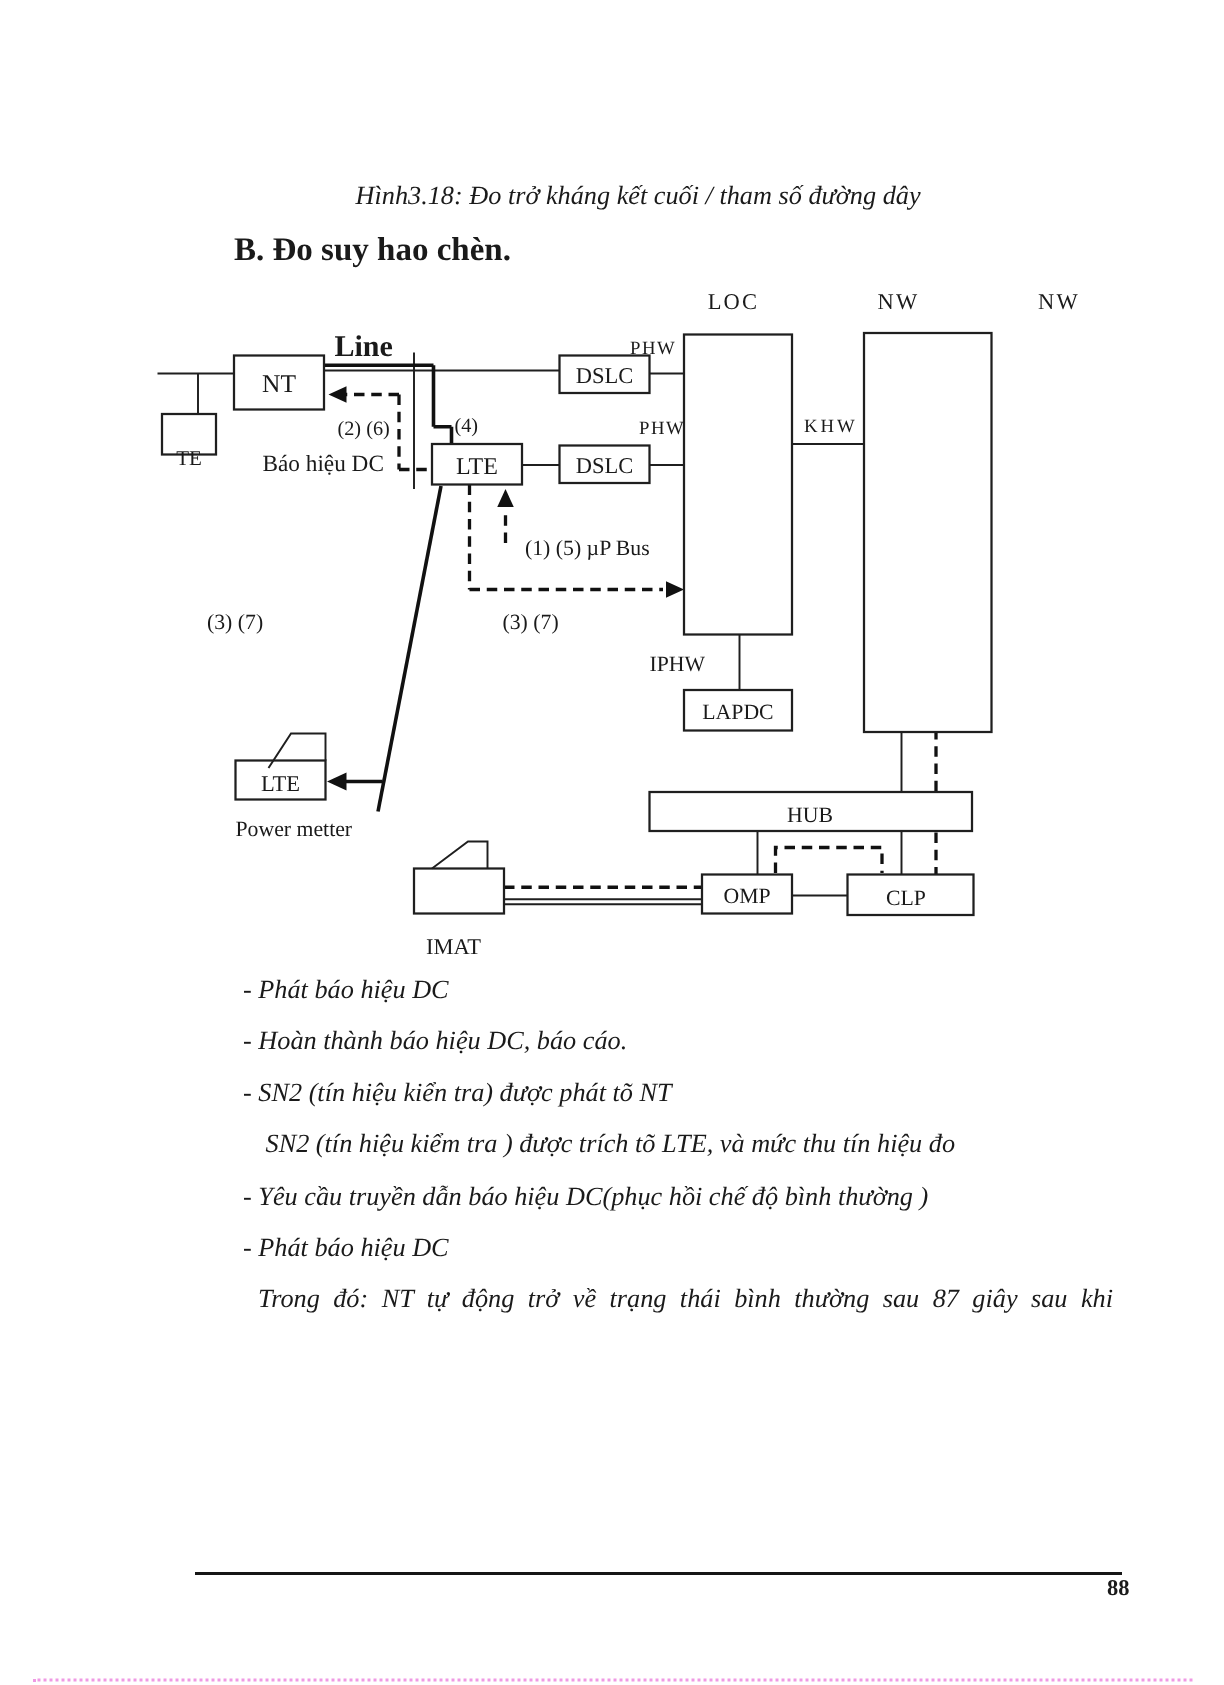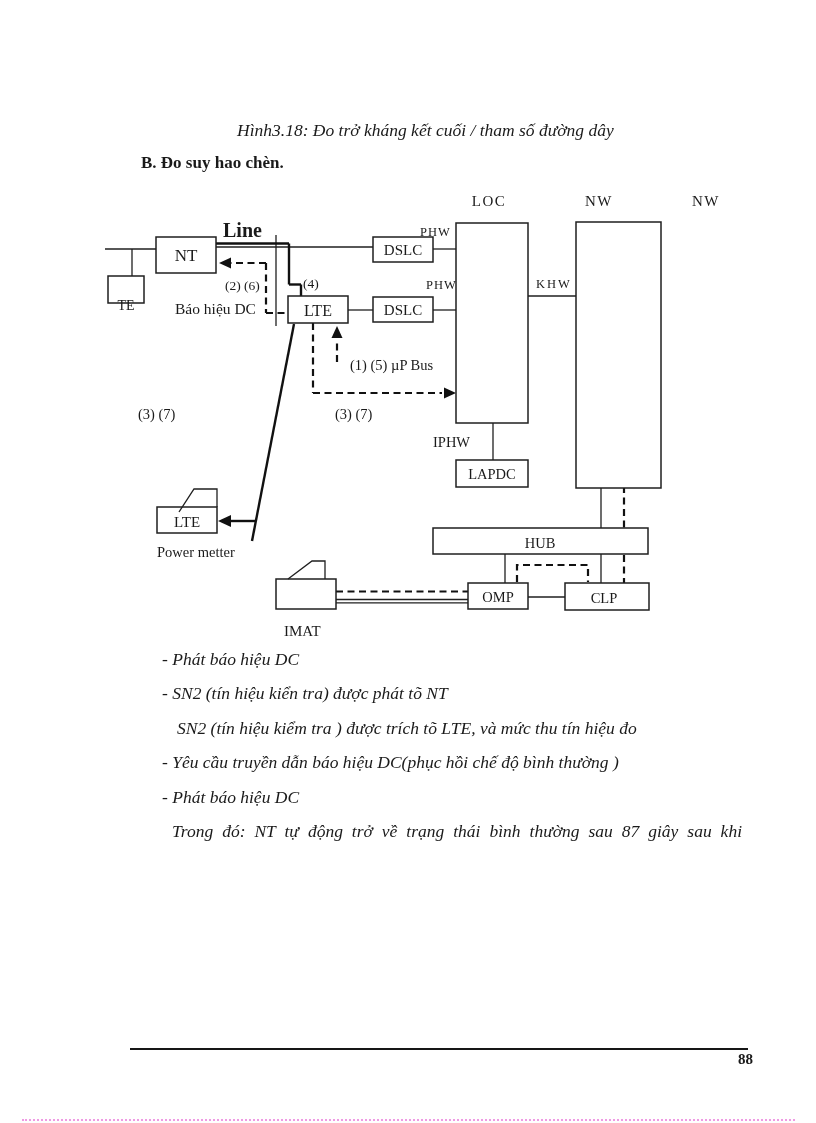--- a/index.html
+++ b/index.html
@@ -2,21 +2,21 @@
 <html><head>
 <meta charset="utf-8">
 <style>
   html,body{margin:0;padding:0;background:#ffffff;}
   .page{
     position:relative;width:816px;height:1123px;background:#ffffff;
     font-family:"Liberation Serif","DejaVu Serif",serif;color:#1a1a1a;overflow:hidden;
   }
   .abs{position:absolute;}
   .fig-title{left:237px;top:120px;font-style:italic;font-size:17.5px;white-space:nowrap;}
-  .sec-heading{left:141px;top:153px;font-weight:bold;font-size:17px;white-space:nowrap;}
+  .sec-heading{left:156px;top:153px;font-weight:bold;font-size:22px;white-space:nowrap;}
   .diagram-svg{left:0;top:185px;}
   .textblock{left:130px;top:642px;width:612px;font-style:italic;font-size:17.5px;line-height:34.4px;}
   .li{padding-left:32px;white-space:nowrap;}
   .li.indent2{padding-left:47px;}
   .closing1{text-indent:42px;text-align:justify;text-align-last:justify;}
   .closing2{white-space:nowrap;}
   .footer-rule{left:130px;top:1048px;width:618px;height:2px;background:#161616;}
   .page-num{left:738px;top:1051px;font-size:15px;font-weight:bold;}
   .page-break-dots{left:22px;top:1119px;width:773px;height:0;border-top:2px dotted #ef9ae4;}
   svg text{fill:#1a1a1a;font-family:"Liberation Serif","DejaVu Serif",serif;}
@@ -122,20 +122,21 @@
     <text x="350" y="370" font-size="14.5">(1) (5)  µP Bus</text>
     <text x="138" y="419" font-size="14.5">(3) (7)</text>
     <text x="335" y="419" font-size="14.5">(3) (7)</text>
     <text x="433" y="447" font-size="14.5">IPHW</text>
     <text x="157" y="557" font-size="14.5">Power metter</text>
     <text x="284" y="636" font-size="15">IMAT</text>
   </svg>
 
   <div class="abs textblock">
     <div class="li">- Phát báo hiệu DC</div>
+    <div class="li">- Hoàn thành báo hiệu DC, báo cáo.</div>
     <div class="li">- SN2 (tín hiệu kiển tra) được phát tõ NT</div>
     <div class="li indent2">SN2 (tín hiệu kiểm tra ) được trích tõ LTE, và mức thu tín hiệu đo</div>
     <div class="li">- Yêu cầu truyền dẫn báo hiệu DC(phục hồi chế độ bình thường )</div>
     <div class="li">- Phát báo hiệu DC</div>
     <div class="closing1">Trong đó: NT tự động trở về trạng thái bình thường sau 87 giây sau khi</div>
   </div>
 
   <div class="abs footer-rule"></div>
   <div class="abs page-num">88</div>
   <div class="abs page-break-dots"></div>

